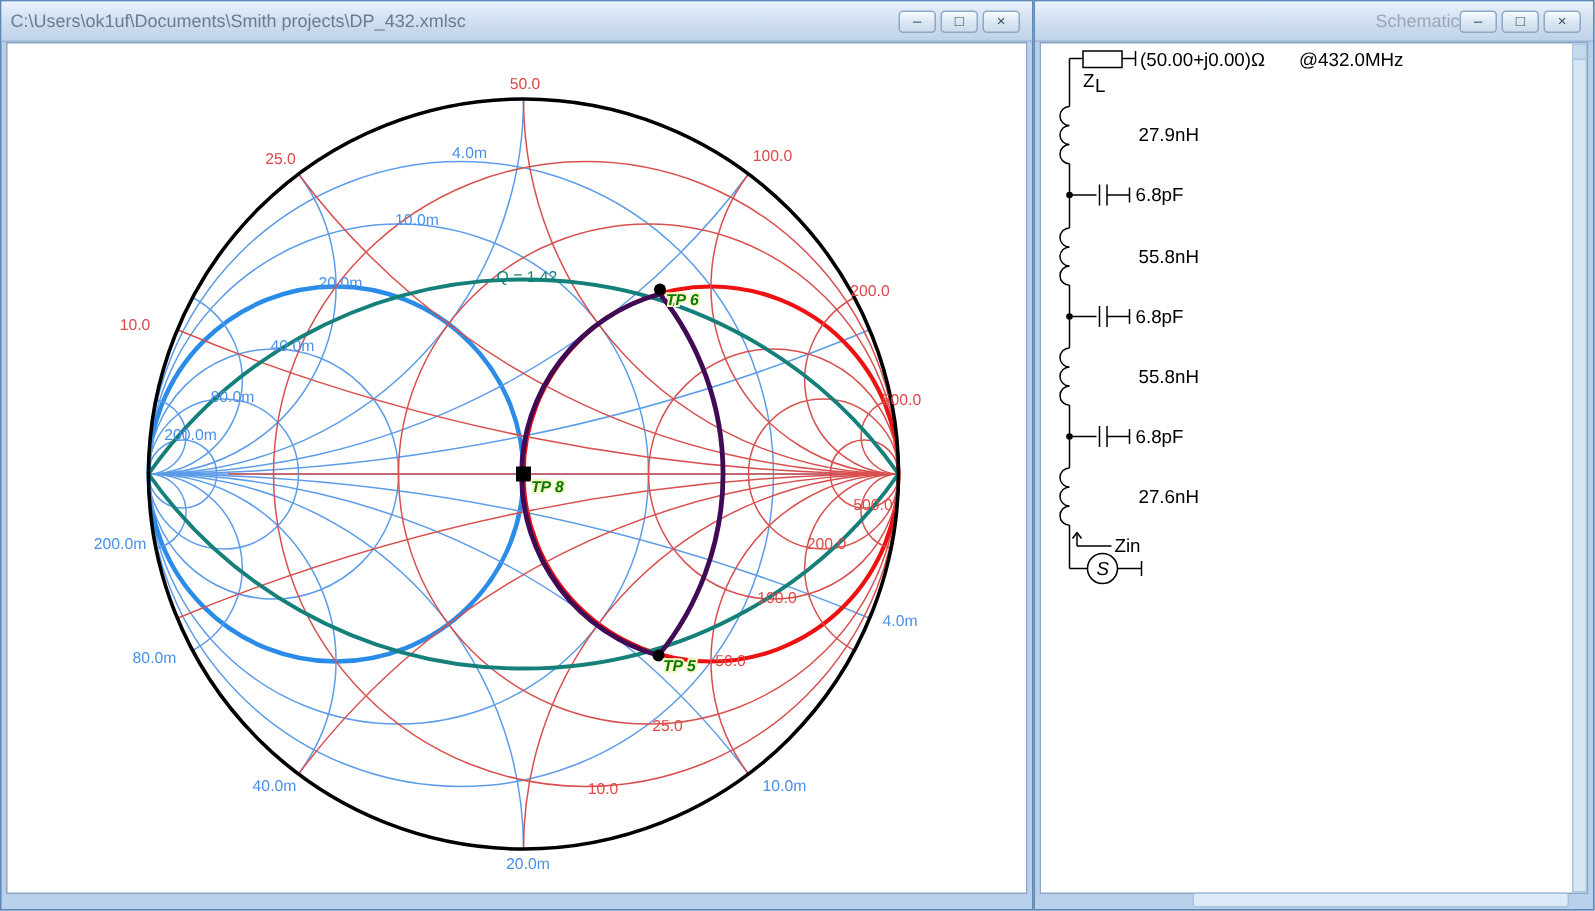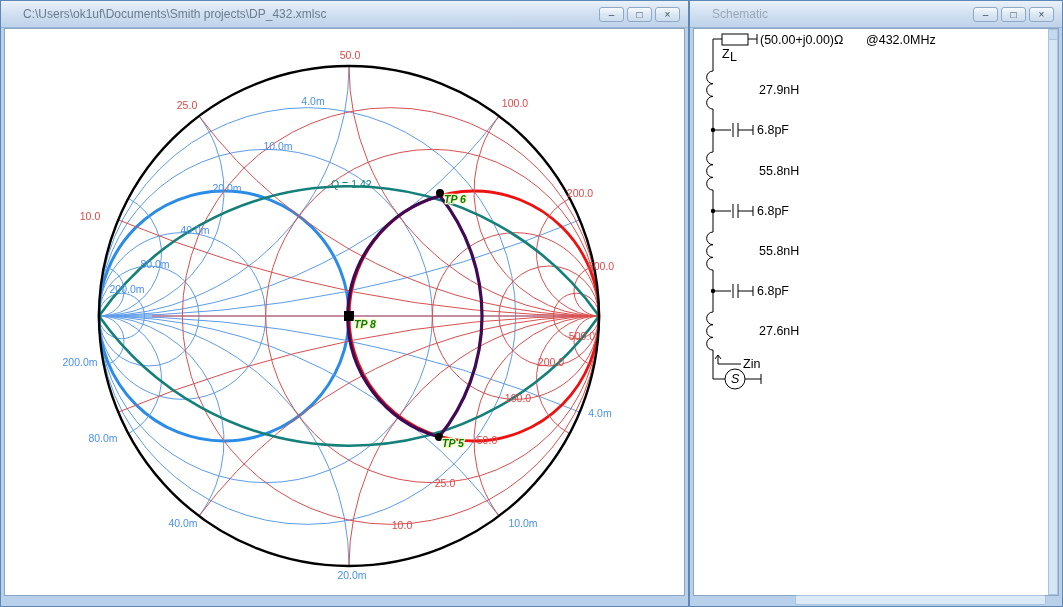--- a/index.html
+++ b/index.html
@@ -13,24 +13,24 @@
     background:#b9d0ea;border:1px solid #5d87b5;}
   .window.left{left:0;width:689px;}
   .window.right{left:689px;width:374px;}
   .titlebar{
     position:absolute;top:0;left:0;right:0;height:26px;
     background:linear-gradient(#eaf2fb,#d3e1f2 45%,#bed2e9);
     border-bottom:1px solid #9ab6d4;
     display:flex;align-items:center;
   }
   .title-text{
-    margin-left:22px;font-size:12px;color:#6b7c8d;
+    margin-left:6px;font-size:12px;color:#6b7c8d;
     white-space:nowrap;overflow:hidden;flex:1 1 auto;
   }
-  .titlebar.inactive .title-text{color:#9aa8b6;}
+  .titlebar.inactive .title-text{color:#9aa8b6;text-align:right;}
   .winbtns{display:flex;gap:3px;margin-right:8px;}
   .winbtn{
     width:25px;height:15px;border:1px solid #8fa9c4;border-radius:3px;
     background:linear-gradient(#f7fafd,#dbe7f3 50%,#ccdcee);
     color:#3a4a5a;font-size:10px;line-height:13px;text-align:center;
     box-sizing:border-box;cursor:default;
   }
   .content{
     position:absolute;left:3px;right:3px;top:27px;bottom:10px;
     background:#ffffff;border:1px solid #8aa6c4;

